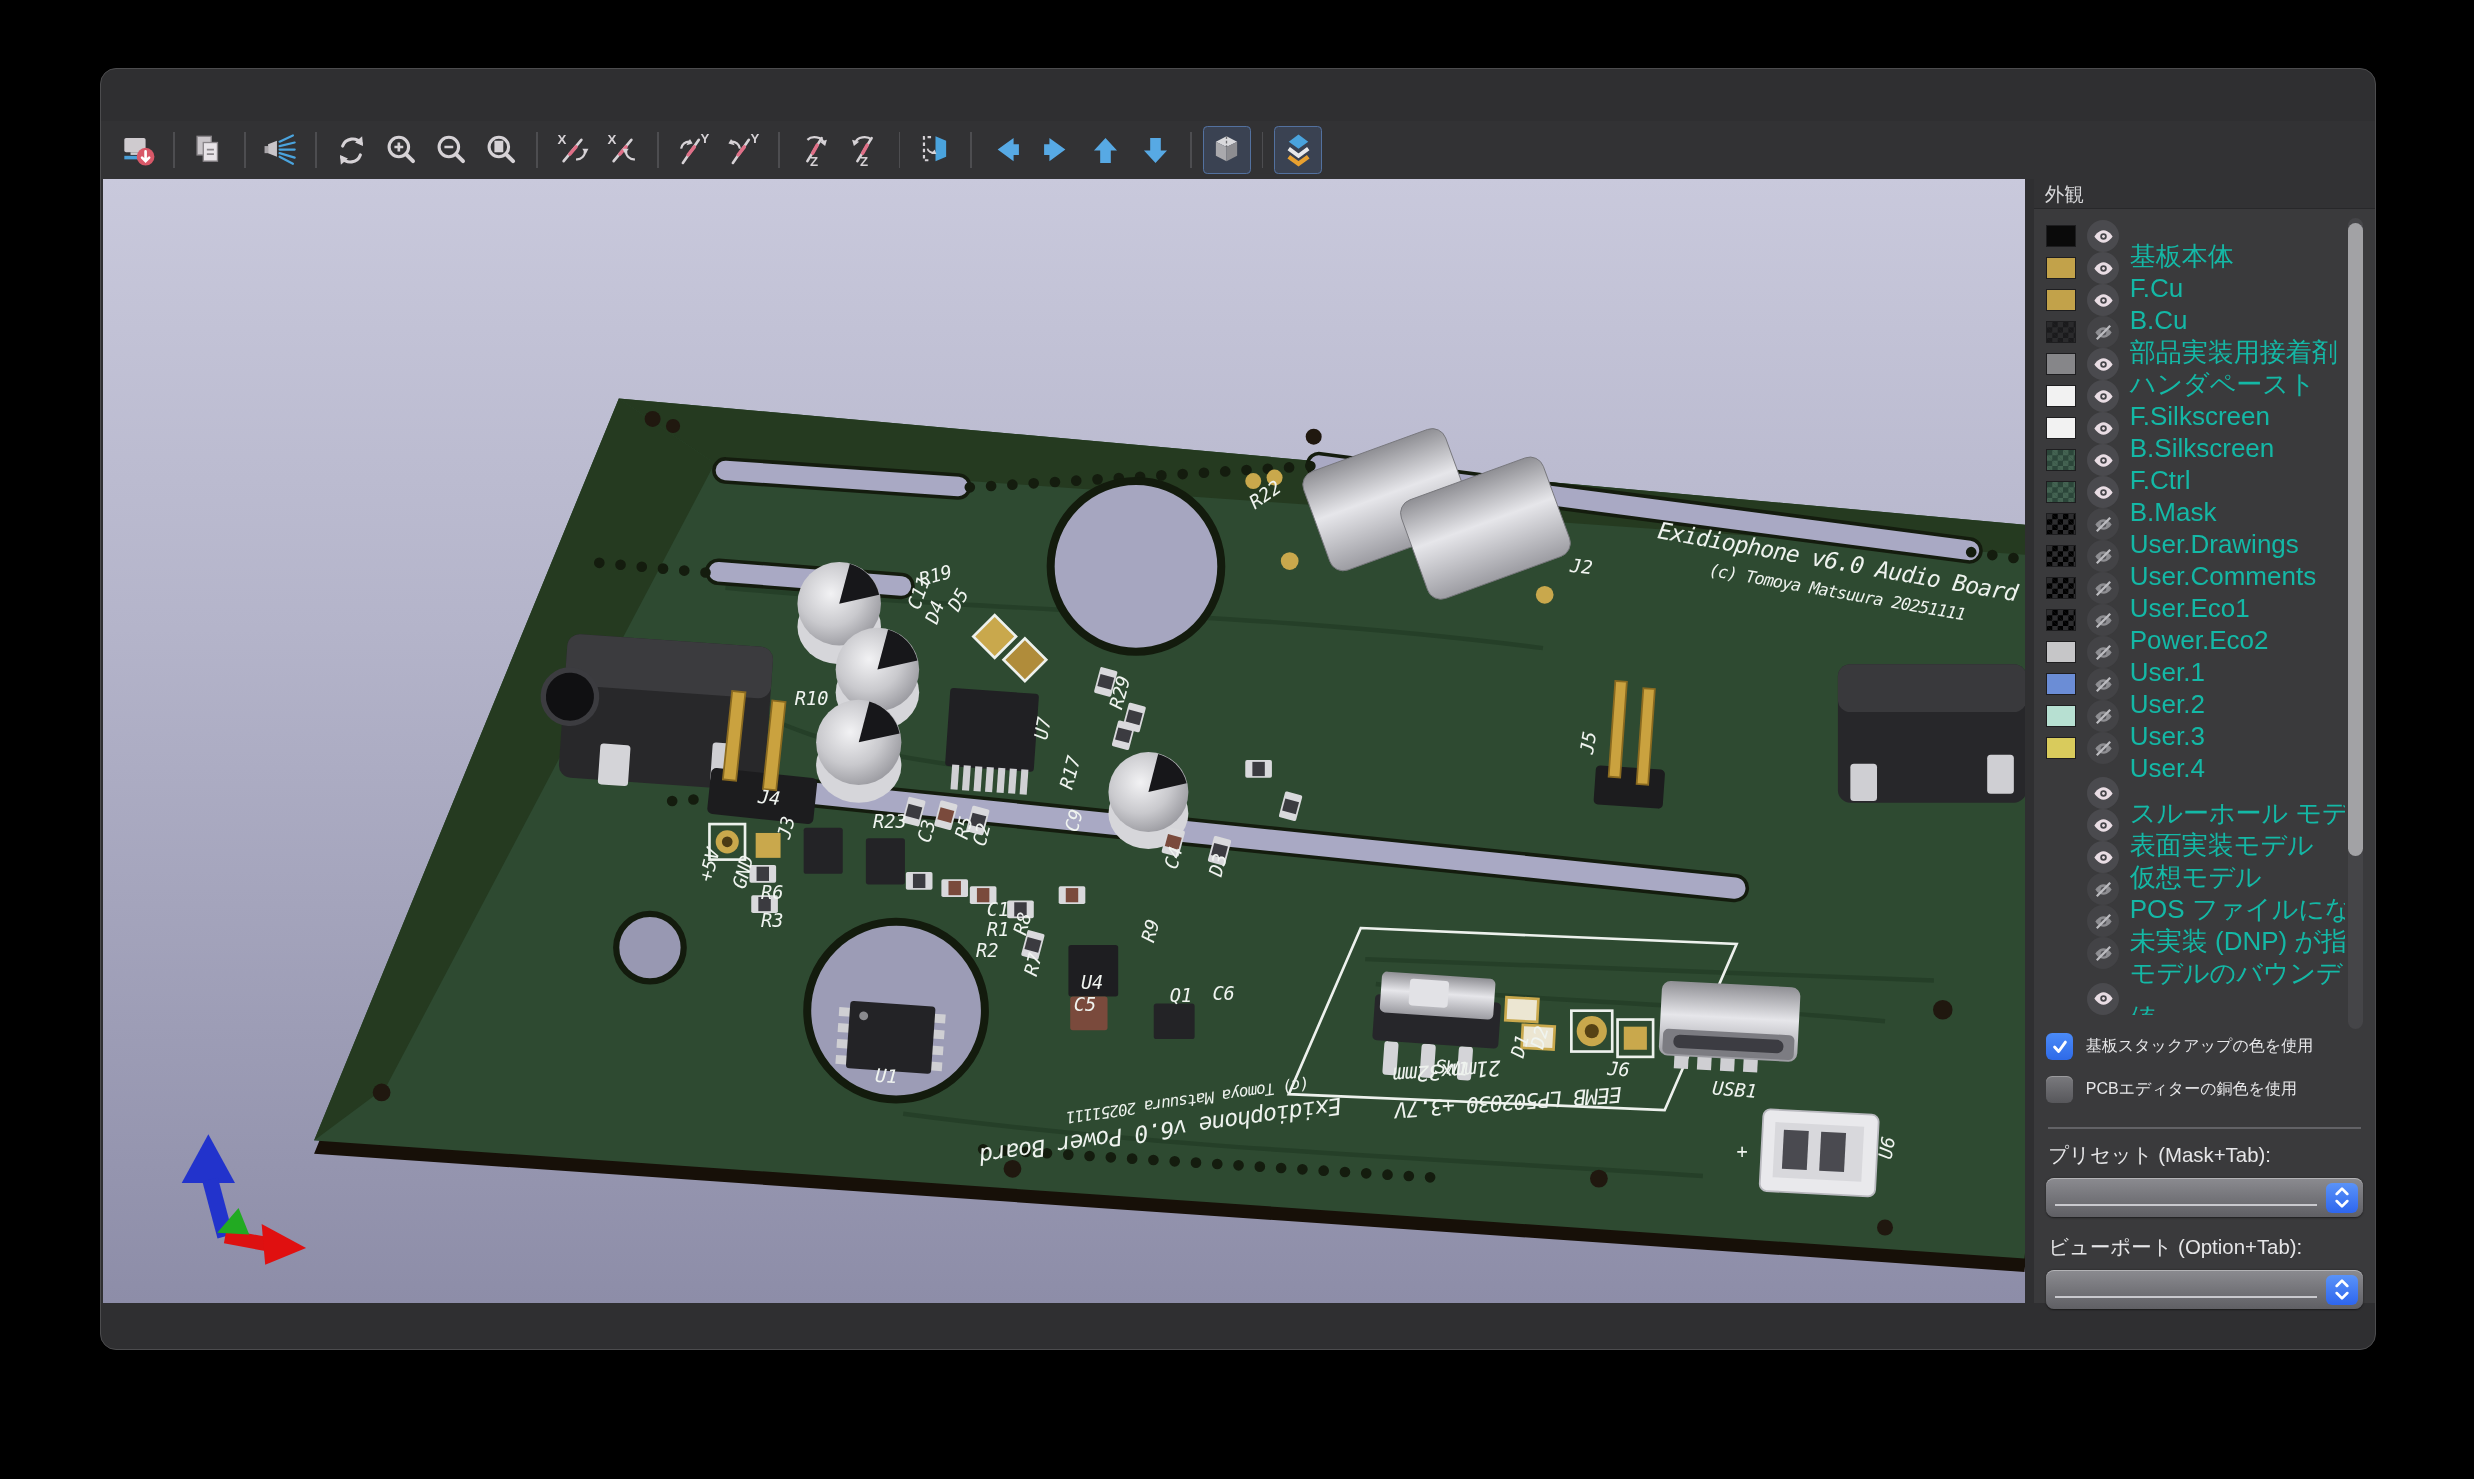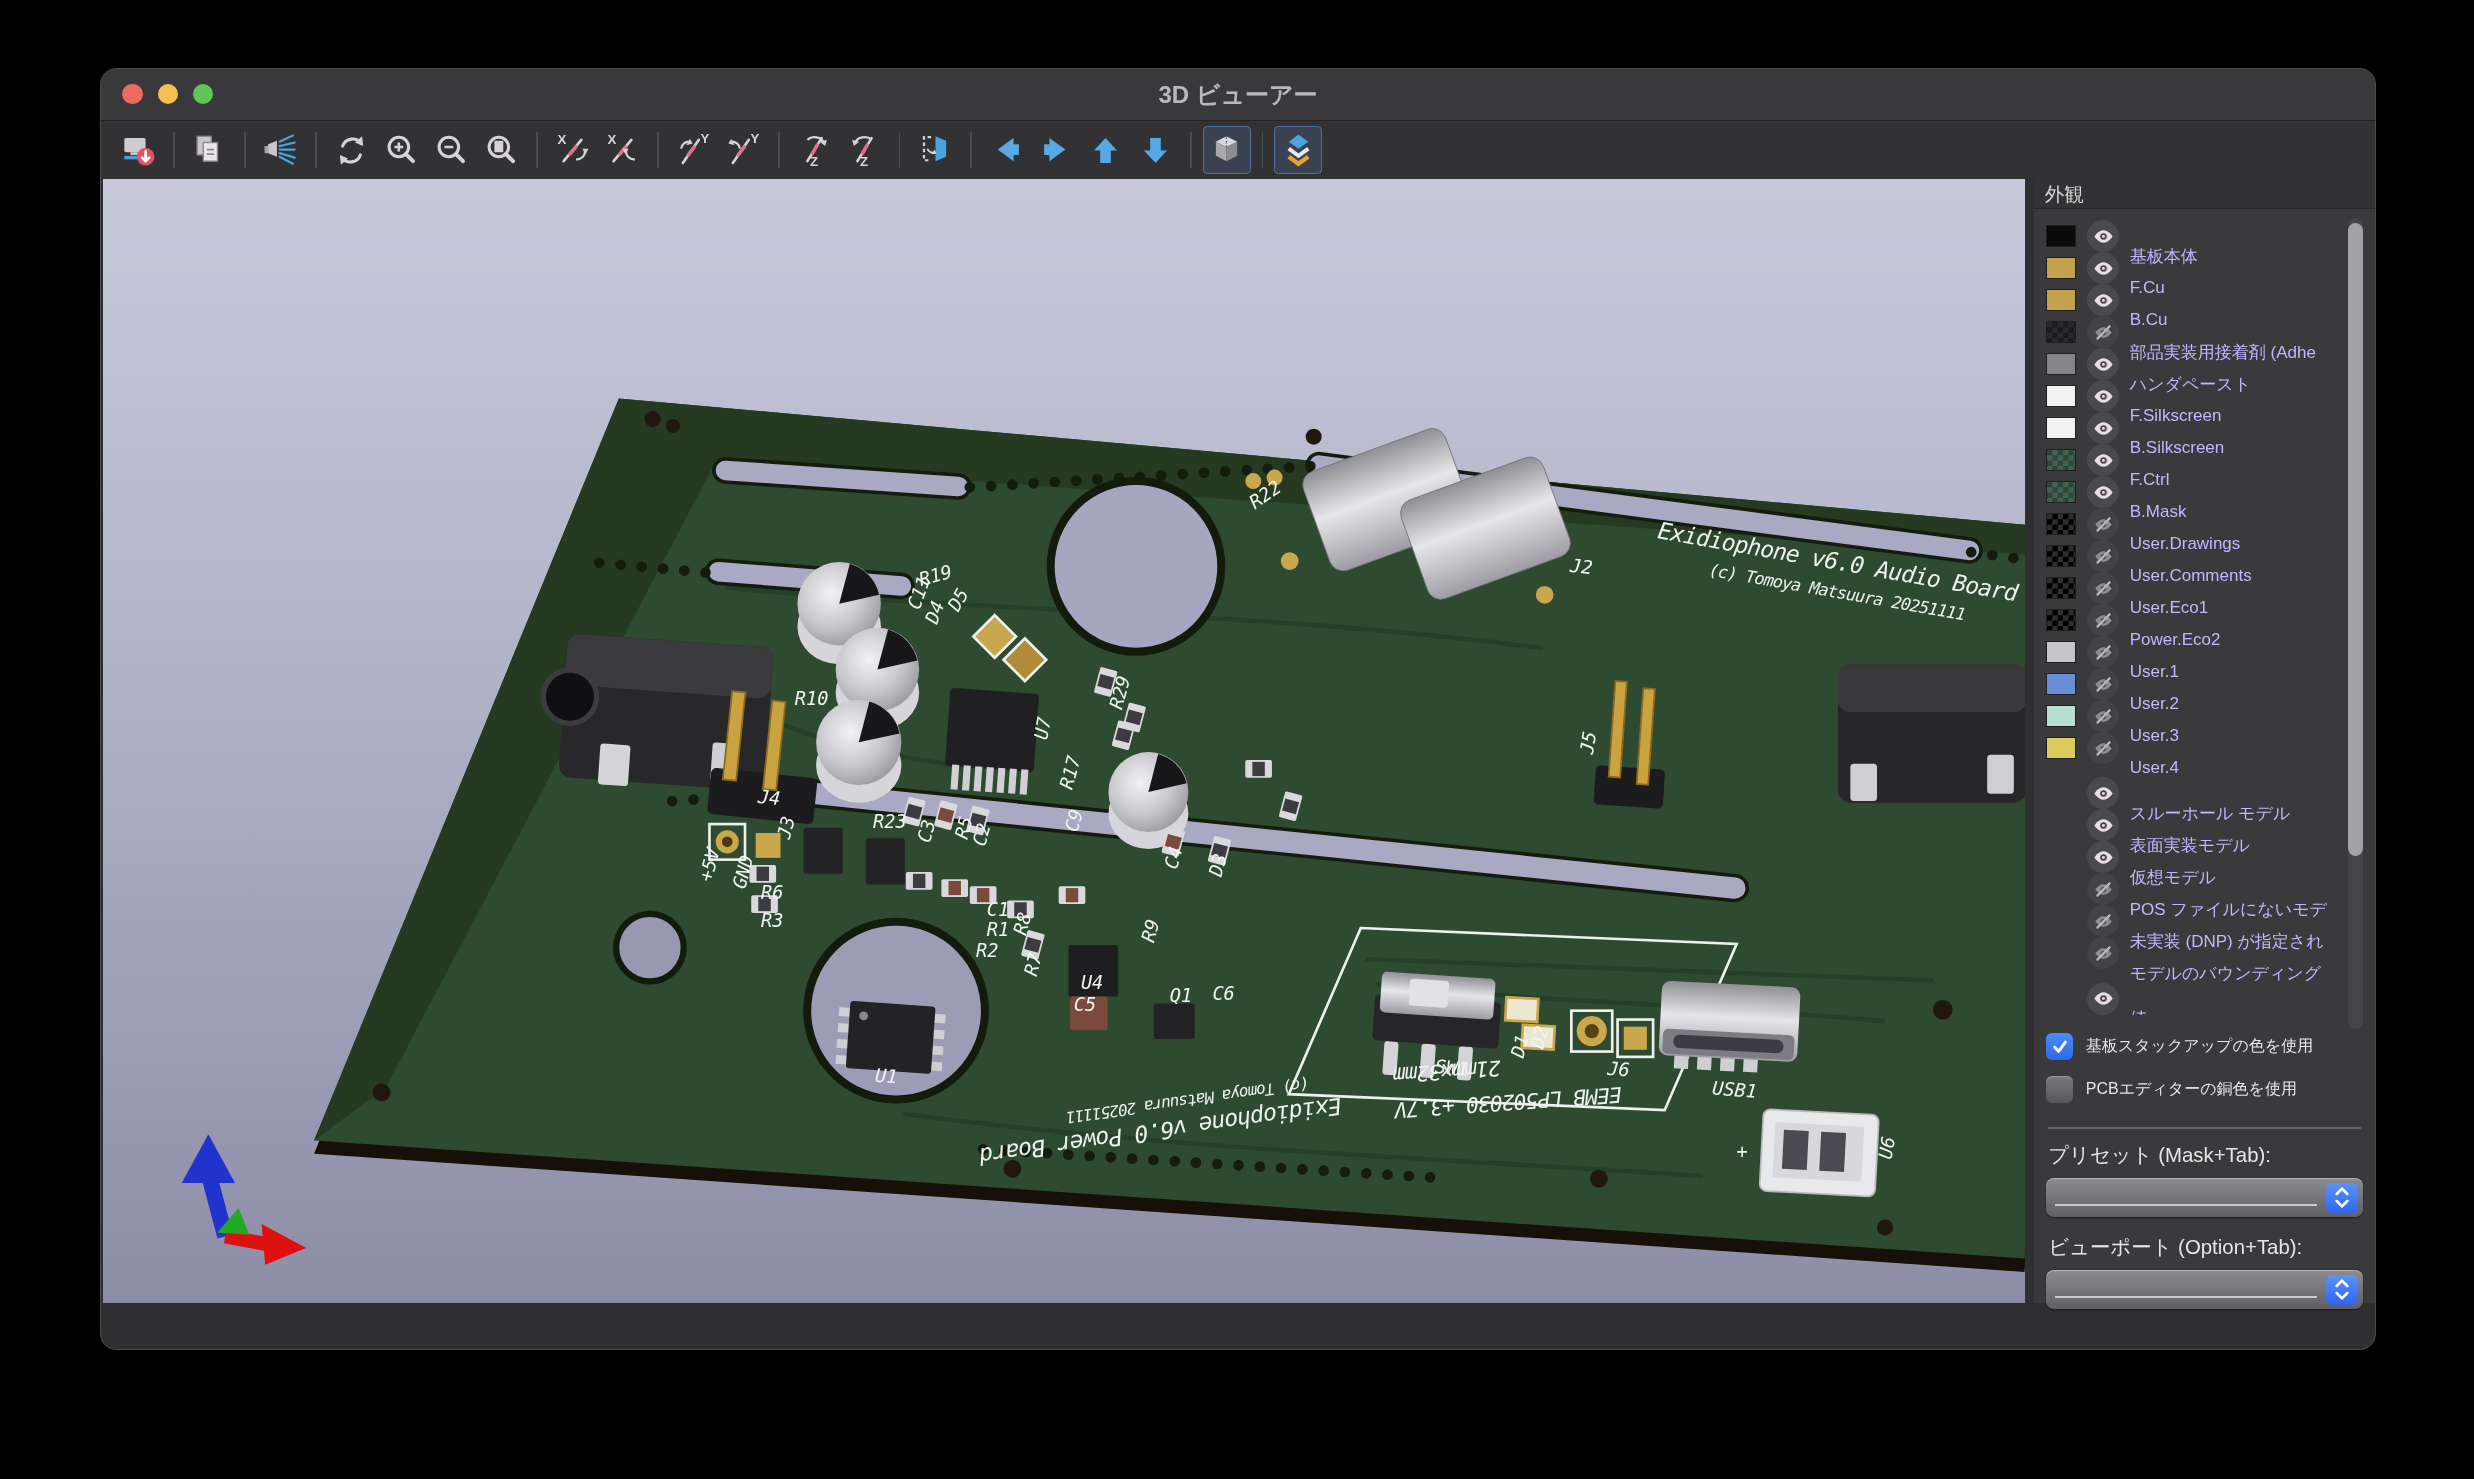--- a/index.html
+++ b/index.html
@@ -52,21 +52,21 @@
     linear-gradient(45deg,#000 25%,transparent 25%,transparent 75%,#000 75%),
     linear-gradient(45deg,#000 25%,transparent 25%,transparent 75%,#000 75%);
     background-size:10.7px 10.7px;background-position:0 0,5.3px 5.3px;}
   .swatch.checker-dark{background-color:#2a2a2c;background-image:
     linear-gradient(45deg,#1a1a1c 25%,transparent 25%,transparent 75%,#1a1a1c 75%),
     linear-gradient(45deg,#1a1a1c 25%,transparent 25%,transparent 75%,#1a1a1c 75%);
     background-size:10.7px 10.7px;background-position:0 0,5.3px 5.3px;}
   .eye-wrap{width:32px;height:32px;border-radius:50%;background:#4a4a4e;display:flex;
     align-items:center;justify-content:center;margin-right:10.7px;flex:none;}
   .eye-wrap.off{background:#434346;}
-  .lrow .lbl{color:#c4b5fd;font-size:17px;margin-top:40px;}
+  .lrow .lbl{color:#14b8a6;font-size:26px;margin-top:40px;}
   .list-gap{height:13.3px;}
   .scroll-track{position:absolute;right:11.6px;top:39px;width:15px;height:811px;background:#454548;border-radius:8px;}
   .scroll-thumb{position:absolute;right:11.6px;top:44px;width:15px;height:633px;background:#a2a2a5;border-radius:8px;}
   .side-bottom{position:absolute;left:0;right:0;top:846px;padding:0 12.4px;}
   .cbrow{display:flex;align-items:center;height:43px;}
   .cb{width:27px;height:27px;border-radius:6.2px;margin-right:12.4px;flex:none;display:flex;
     align-items:center;justify-content:center;}
   .cb.on{background:linear-gradient(#4b8bf8,#2e6ae8);}
   .cb.off{background:linear-gradient(#7a7a7e,#57575b);box-shadow:inset 0 0.9px 0 rgba(255,255,255,.25);}
   .cbrow .lbl{color:#e6e6e8;font-size:16px;white-space:nowrap;}
@@ -80,26 +80,20 @@
   
   .statusbar{position:absolute;left:0;right:0;top:1235px;height:47px;background:#2f2f31;
     border-top:0.9px solid #1e1e20;color:#b6b6b8;font-size:20.4px;}
   .statusbar span{position:absolute;top:0;line-height:46px;white-space:nowrap;}
 </style>
 </head>
 <body>
 
 <div class="window">
 
-  <div class="titlebar">
-    <div class="tl red"></div>
-    <div class="tl yellow"></div>
-    <div class="tl green"></div>
-    <div class="title">3D ビューアー</div>
-  </div>
 
   <div class="toolbar">
     <div class="tbtn">
       <svg width="39" height="39" viewBox="0 0 44 44">
         <rect x="6" y="8" width="24" height="16" rx="2" fill="#cfcbcf"></rect>
         <rect x="13" y="24" width="10" height="3" fill="#cfcbcf"></rect>
         <rect x="6" y="28" width="24" height="4" fill="#4a9fd8"></rect>
         <circle cx="30" cy="29" r="10" fill="#d85868"></circle>
         <path d="M30 23 V33 M26 30 L30 34 L34 30" stroke="#fff" stroke-width="3" fill="none" stroke-linecap="round"></path>
       </svg>

